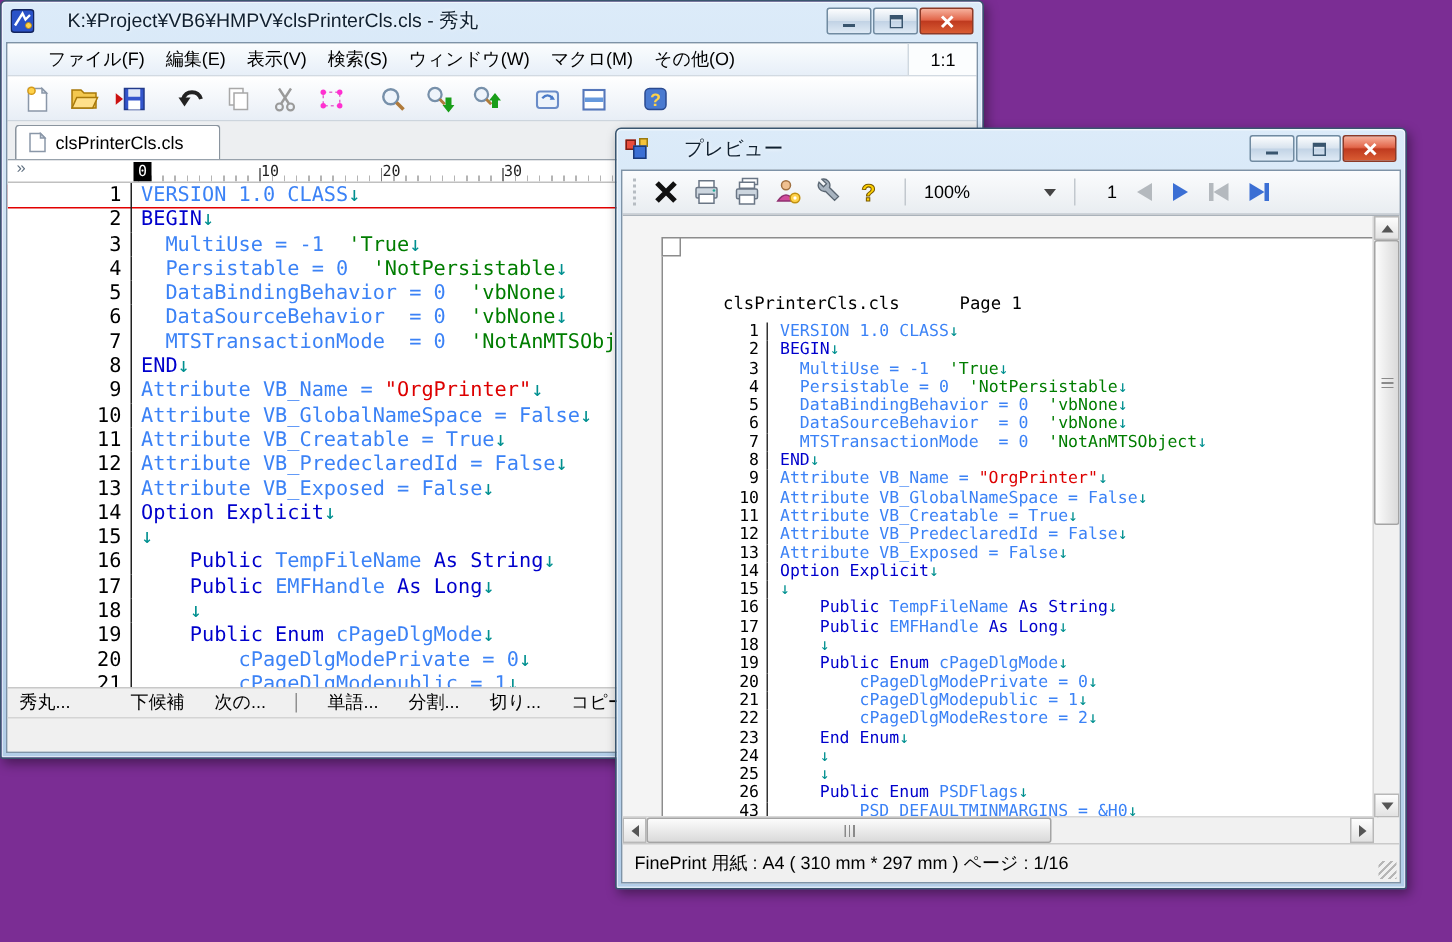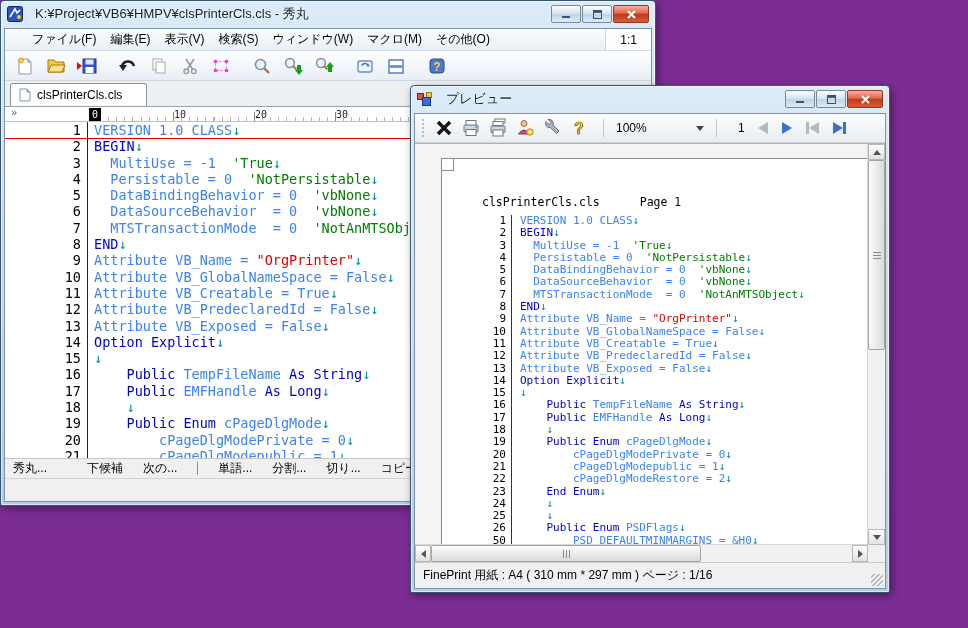--- a/index.html
+++ b/index.html
@@ -3,21 +3,21 @@
 <meta charset="utf-8">
 <style>
   html,body{margin:0;padding:0;}
   body{width:968px;height:628px;overflow:hidden;font-family:"Liberation Sans",sans-serif;}
   .desktop{position:relative;width:968px;height:628px;background:#7b2d94;overflow:hidden;}
 
   
   .win{position:absolute;box-sizing:border-box;background:linear-gradient(#dcebf9,#b2cde8);
        border:1px solid #39556e;border-radius:4px 4px 2px 2px;
        box-shadow:2px 3px 8px rgba(0,0,0,.4), inset 0 0 0 1px rgba(255,255,255,.55);}
-  .titlebar{height:26px;display:flex;align-items:center;padding:0 6px;gap:12px;font-size:13px;color:#102030;}
+  .titlebar{height:26px;display:flex;align-items:center;padding:0 6px;gap:22px;font-size:13px;color:#102030;}
   .tb-title{flex:1;white-space:nowrap;overflow:hidden;text-shadow:0 0 3px #fff;}
   .winbtns{display:flex;align-items:center;}
   .wbtn{width:28px;height:16px;border:1px solid #718ba1;border-radius:2px;margin-left:1px;
         background:linear-gradient(#fcfdfe,#d8e3ee 48%,#c2d3e5 52%,#dfeaf5);
         display:flex;align-items:center;justify-content:center;}
   .wbtn.close{width:34px;background:linear-gradient(#f6b09c,#e2664a 45%,#bf3a1f 52%,#d95c33);border-color:#8c3a28;}
   .winbody{position:absolute;left:3px;right:3px;top:27px;bottom:3px;background:#f2f2f2;
            border:1px solid #7e93a7;display:flex;flex-direction:column;overflow:hidden;}
 
   
@@ -54,21 +54,21 @@
            font-size:12px;padding-left:8px;overflow:hidden;white-space:nowrap;}
   .fn-item{margin-right:20px;text-align:right;}
   .fn-item.first{margin-right:40px;}
   .fn-div{width:1px;height:13px;background:#909090;margin-right:20px;flex:none;}
   .estatus{height:22px;background:#f0f0f0;border-top:1px solid #d4d4d4;display:flex;align-items:stretch;font-size:12px;}
   .st-spacer{flex:1;}
   .st-cell{display:flex;align-items:center;justify-content:center;padding:0 14px;white-space:nowrap;}
   .st-div{width:0;border-left:1px solid #b0b0b0;border-right:1px solid #fdfdfd;}
 
   
-  #preview-win{left:410px;top:85px;width:480px;height:508px;z-index:2;}
+  #preview-win{left:410px;top:85px;width:528px;height:508px;z-index:2;}
   .ptoolbar{height:28px;display:flex;align-items:center;background:linear-gradient(#fbfcfd,#e9edf1);
             border-bottom:1px solid #cdd3d9;padding:0 6px;}
   .pgrip{width:3px;height:18px;border-left:2px dotted #b6bcc2;margin:0 7px 0 1px;}
   .picon{width:20px;height:20px;margin-right:7px;flex:none;}
   .psep{width:1px;height:18px;background:#c2c8ce;margin:0 7px;flex:none;}
   .zoombox{width:88px;height:19px;display:flex;align-items:center;font-size:12px;padding:0 5px;}
   .dd-arrow{margin-left:auto;width:0;height:0;border-left:4px solid transparent;border-right:4px solid transparent;border-top:5px solid #444;}
   .pagenum{font-size:12px;margin:0 13px 0 14px;}
   .navbtn{display:flex;align-items:center;margin-right:14px;}
   .tri-l{width:0;height:0;border-top:6px solid transparent;border-bottom:6px solid transparent;border-right:10px solid #b4b9be;}
@@ -384,21 +384,21 @@
               <div class="prow"><span class="ln">17</span><span class="ct"><span class="sg-p">    </span><span class="sg-k">Public</span><span class="sg-p"> EMFHandle </span><span class="sg-k">As Long</span><span class="sg-e">↓</span></span></div>
               <div class="prow"><span class="ln">18</span><span class="ct"><span class="sg-p">    </span><span class="sg-e">↓</span></span></div>
               <div class="prow"><span class="ln">19</span><span class="ct"><span class="sg-p">    </span><span class="sg-k">Public Enum</span><span class="sg-p"> cPageDlgMode</span><span class="sg-e">↓</span></span></div>
               <div class="prow"><span class="ln">20</span><span class="ct"><span class="sg-p">        cPageDlgModePrivate = 0</span><span class="sg-e">↓</span></span></div>
               <div class="prow"><span class="ln">21</span><span class="ct"><span class="sg-p">        cPageDlgModepublic = 1</span><span class="sg-e">↓</span></span></div>
               <div class="prow"><span class="ln">22</span><span class="ct"><span class="sg-p">        cPageDlgModeRestore = 2</span><span class="sg-e">↓</span></span></div>
               <div class="prow"><span class="ln">23</span><span class="ct"><span class="sg-p">    </span><span class="sg-k">End Enum</span><span class="sg-e">↓</span></span></div>
               <div class="prow"><span class="ln">24</span><span class="ct"><span class="sg-p">    </span><span class="sg-e">↓</span></span></div>
               <div class="prow"><span class="ln">25</span><span class="ct"><span class="sg-p">    </span><span class="sg-e">↓</span></span></div>
               <div class="prow"><span class="ln">26</span><span class="ct"><span class="sg-p">    </span><span class="sg-k">Public Enum</span><span class="sg-p"> PSDFlags</span><span class="sg-e">↓</span></span></div>
-              <div class="prow"><span class="ln">50</span><span class="ct"><span class="sg-p">        PSD_DEFAULTMINMARGINS = &amp;H0</span><span class="sg-e">↓</span></span></div>
+              <div class="prow"><span class="ln">43</span><span class="ct"><span class="sg-p">        PSD_DEFAULTMINMARGINS = &amp;H0</span><span class="sg-e">↓</span></span></div>
             </div>
         </div>
         <div class="vscroll">
           <span class="sarrow sa-up">
               <span class="tri-up"></span>
             </span>
           <span class="vthumb">
               <span class="grip-v"></span>
             </span>
           <span class="sarrow sa-down">

